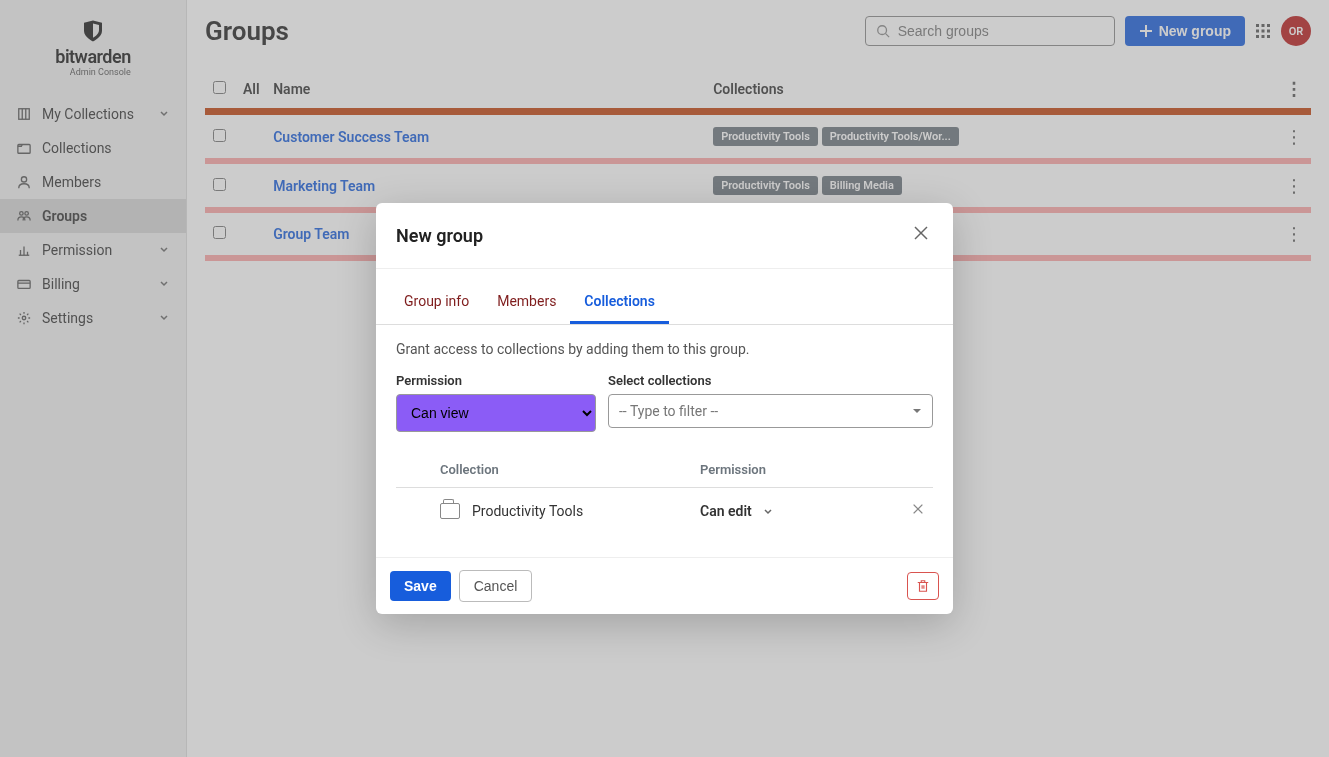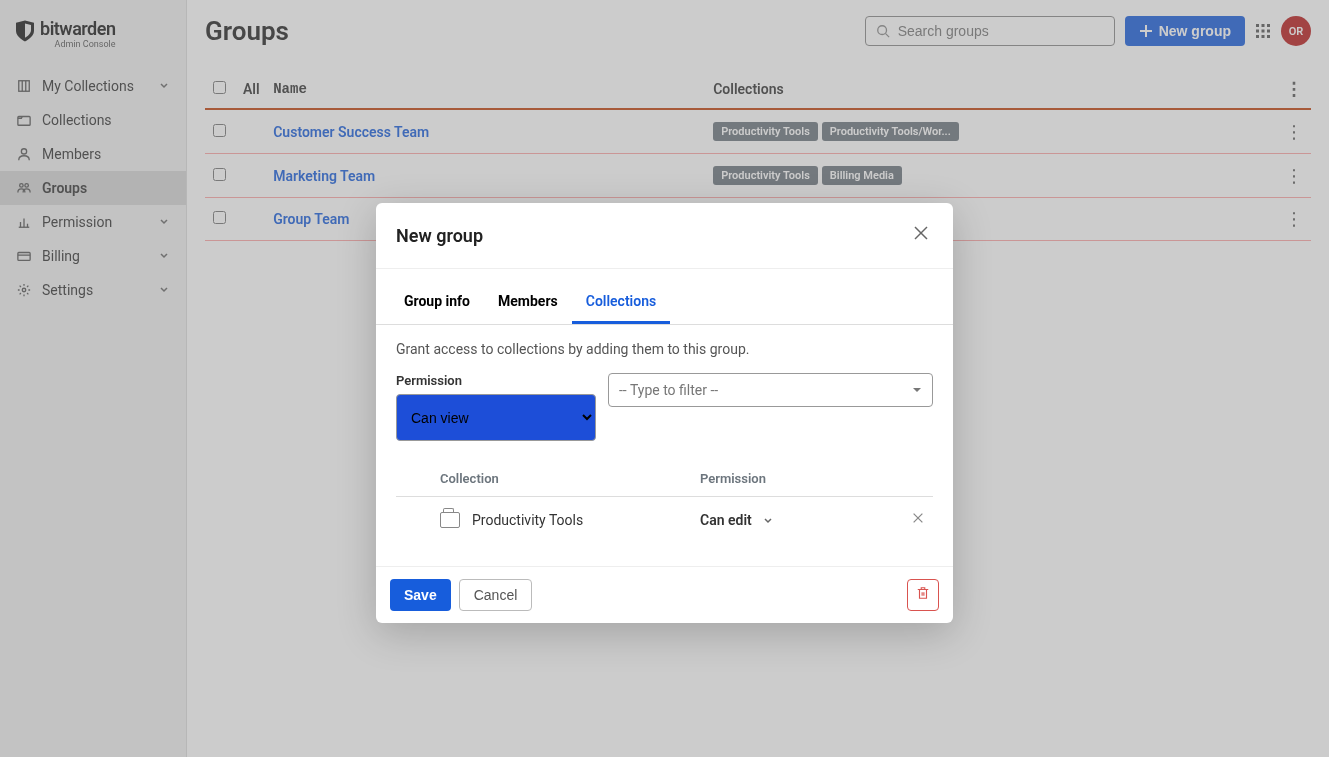--- a/index.html
+++ b/index.html
@@ -2,21 +2,21 @@
 <html><head>
   <meta charset="utf-8">
   <style>
     * { box-sizing: border-box; margin: 0; padding: 0; }
     body { font-family: -apple-system, BlinkMacSystemFont, "Segoe UI", Roboto, Helvetica, Arial, sans-serif; background: #fff; color: #333; font-size: 14px; height: 757px; width: 1329px; overflow: hidden; position: relative; }
 
     .app { display: flex; height: 100%; }
 
     
     .sidebar { width: 187px; background: #f0f0f0; border-right: 1px solid #ddd; display: flex; flex-direction: column; }
-    .logo { padding: 20px 16px 10px; display: flex; align-items: flex-start; gap: 6px; }
+    .logo { padding: 20px 16px 10px; display: flex; align-items: center; gap: 6px; flex-direction: column; }
     .logo svg { width: 18px; height: 22px; }
     .logo-text { display: flex; flex-direction: column; line-height: 1; }
     .logo-main { font-size: 18px; font-weight: 600; color: #1a1a1a; letter-spacing: -0.5px; }
     .logo-sub { font-size: 9px; color: #555; text-align: right; margin-top: 2px; }
     .nav { margin-top: 10px; }
     .nav-item { display: flex; align-items: center; padding: 9px 16px; color: #333; cursor: pointer; gap: 10px; }
     .nav-item.active { background: #d5d5d5; font-weight: 600; }
     .nav-item .nav-icon { width: 16px; height: 16px; display: inline-flex; align-items: center; justify-content: center; color: #555; }
     .nav-item .nav-label { flex: 1; font-size: 14px; }
     .nav-item .chevron { color: #666; }
@@ -28,60 +28,60 @@
     .header-right { display: flex; align-items: center; gap: 10px; }
     .search { display: flex; align-items: center; border: 1px solid #888; border-radius: 4px; padding: 6px 10px; width: 250px; background: #fff; }
     .search svg { width: 14px; height: 14px; color: #888; margin-right: 8px; }
     .search input { border: none; outline: none; flex: 1; font-size: 14px; color: #333; background: transparent; }
     .btn-primary { background: #175ddc; color: #fff; border: none; border-radius: 4px; padding: 7px 14px; font-size: 14px; font-weight: 600; cursor: pointer; display: inline-flex; align-items: center; gap: 6px; }
     .grid-icon { width: 16px; height: 16px; color: #555; cursor: pointer; }
     .avatar { width: 30px; height: 30px; border-radius: 50%; background: #b91c1c; color: #fff; display: flex; align-items: center; justify-content: center; font-size: 11px; font-weight: 600; cursor: pointer; }
 
     
     .table { width: 100%; border-collapse: collapse; }
-    .table th { text-align: left; font-weight: 600; color: #333; padding: 10px 8px; border-bottom: 2px solid #c2410c; font-size: 14px; }
-    .table td { padding: 12px 8px; border-bottom: 1px solid #fca5a5; vertical-align: middle; }
+    .table th { text-align: left; font-weight: 600; color: #333; padding: 10px 8px; border-bottom: 7px solid #c2410c; font-size: 14px; }
+    .table td { padding: 12px 8px; border-bottom: 6px solid #fca5a5; vertical-align: middle; }
     .table th:first-child, .table td:first-child { width: 30px; }
     .table th:last-child, .table td:last-child { width: 30px; text-align: right; }
     .col-name { width: 400px; }
     .group-link { color: #175ddc; font-weight: 600; text-decoration: none; cursor: pointer; }
     .badge { display: inline-block; background: #6c757d; color: #fff; font-size: 11px; font-weight: 600; padding: 3px 8px; border-radius: 3px; margin-right: 4px; }
     .kebab { color: #555; cursor: pointer; font-size: 18px; line-height: 1; }
 
     
     .overlay { position: absolute; inset: 0; background: rgba(128,128,128,0.4); display: flex; align-items: flex-start; justify-content: center; }
 
     .modal { position: absolute; left: 376px; top: 203px; width: 577px; background: #fff; border-radius: 6px; box-shadow: 0 10px 40px rgba(0,0,0,0.2); }
     .modal-header { display: flex; align-items: center; justify-content: space-between; padding: 18px 20px; border-bottom: 1px solid #eee; }
     .modal-title { font-size: 18px; font-weight: 600; color: #222; }
     .modal-close { color: #666; cursor: pointer; font-size: 18px; background: none; border: none; padding: 4px; }
     .modal-tabs { display: flex; padding: 0 14px; border-bottom: 1px solid #ddd; margin-top: 12px; }
-    .modal-tab { padding: 12px 14px; font-size: 14px; color: #000000; cursor: pointer; border-bottom: 3px solid transparent; font-weight: 700; }
+    .modal-tab { padding: 12px 14px; font-size: 14px; color: #7f1d1d; cursor: pointer; border-bottom: 3px solid transparent; font-weight: 400; }
     .modal-tab.active { color: #175ddc; border-bottom-color: #175ddc; font-weight: 600; }
     .modal-body { padding: 16px 20px 24px; }
     .help-text { color: #555; font-size: 14px; margin-bottom: 16px; }
     .form-row { display: flex; gap: 12px; margin-bottom: 20px; }
     .form-group { display: flex; flex-direction: column; }
     .form-group.small { width: 200px; }
     .form-group.grow { flex: 1; }
     .form-label { font-size: 13px; font-weight: 600; color: #333; margin-bottom: 6px; }
-    .form-control { border: 1px solid #999; border-radius: 4px; padding: 7px 10px; font-size: 14px; background: #1d4ed8; height: 47px; }
+    .form-control { border: 1px solid #999; border-radius: 4px; padding: 7px 10px; font-size: 14px; background: #8b5cf6; height: 38px; }
     select.form-control { cursor: pointer; }
     .filter-box { border: 1px solid #999; border-radius: 4px; padding: 7px 10px; display: flex; align-items: center; justify-content: space-between; height: 34px; color: #777; cursor: pointer; }
 
     .coll-table { width: 100%; }
     .coll-head { display: flex; color: #6c757d; font-size: 13px; font-weight: 600; padding: 10px 8px; border-bottom: 1px solid #ddd; }
     .coll-row { display: flex; align-items: center; padding: 14px 8px; }
     .cell-name { flex: 0 0 260px; display: flex; align-items: center; gap: 12px; margin-left: 36px; }
     .cell-perm { flex: 1; display: flex; align-items: center; gap: 10px; font-weight: 600; }
     .cell-del { flex: 0 0 30px; text-align: right; color: #888; cursor: pointer; }
     .coll-icon { width: 20px; height: 16px; border: 1.5px solid #888; border-radius: 2px; position: relative; }
     .coll-icon::before { content: ""; position: absolute; top: -5px; left: 2px; width: 9px; height: 4px; border: 1.5px solid #888; border-bottom: none; border-radius: 2px 2px 0 0; }
 
-    .modal-footer { border-top: 1px solid #eee; padding: 12px 14px; display: flex; gap: 8px; }
+    .modal-footer { border-top: 1px solid #eee; padding: 12px 14px; display: flex; align-items: center; gap: 8px; }
     .btn-secondary { background: #fff; border: 1px solid #bbb; color: #555; border-radius: 4px; padding: 7px 14px; font-size: 14px; cursor: pointer; }
     .btn-danger-outline { margin-left: auto; background: #fff; border: 1px solid #d9534f; color: #d9534f; border-radius: 4px; padding: 6px 8px; cursor: pointer; display: inline-flex; }
 
     input[type="checkbox"] { cursor: pointer; }
   </style>
 </head>
 <body>
 
 <div class="app">
 
@@ -209,21 +209,21 @@
           </svg>
         <div class="avatar">OR</div>
       </div>
     </div>
 
     <table class="table">
       <thead>
         <tr>
           <th><input type="checkbox" style=""></th>
           <th>All</th>
-          <th class="col-name" style="position:relative; left:-40px;font-family:Liberation Mono, monospace;">Name</th>
+          <th class="col-name" style="position:relative; left:-40px;">Name</th>
           <th>Collections</th>
           <th><span class="kebab">⋮</span></th>
         </tr>
       </thead>
       <tbody id="groups-tbody">
           <tr>
             <td><input type="checkbox" style=""></td>
             <td></td>
             <td class="col-name" style="position: relative; left: -40px;"><a class="group-link">Customer Success Team</a></td>
             <td><span class="badge">Productivity Tools</span><span class="badge">Productivity Tools/Wor...</span></td>
@@ -267,20 +267,21 @@
     <div class="modal-body">
       <p class="help-text">Grant access to collections by adding them to this group.</p>
       <div class="form-row">
         <div class="form-group small">
           <label class="form-label">Permission</label>
           <select class="form-control">
             <option>Can view</option>
           </select>
         </div>
         <div class="form-group grow">
+          <label class="form-label">Select collections</label>
           <div class="filter-box">
             <span>-- Type to filter --</span>
             <svg width="10" height="10" viewBox="0 0 10 10" fill="currentColor">
                 <path d="M1 3 L5 7 L9 3 Z"></path>
               </svg>
           </div>
         </div>
       </div>
 
       <div class="coll-table">

